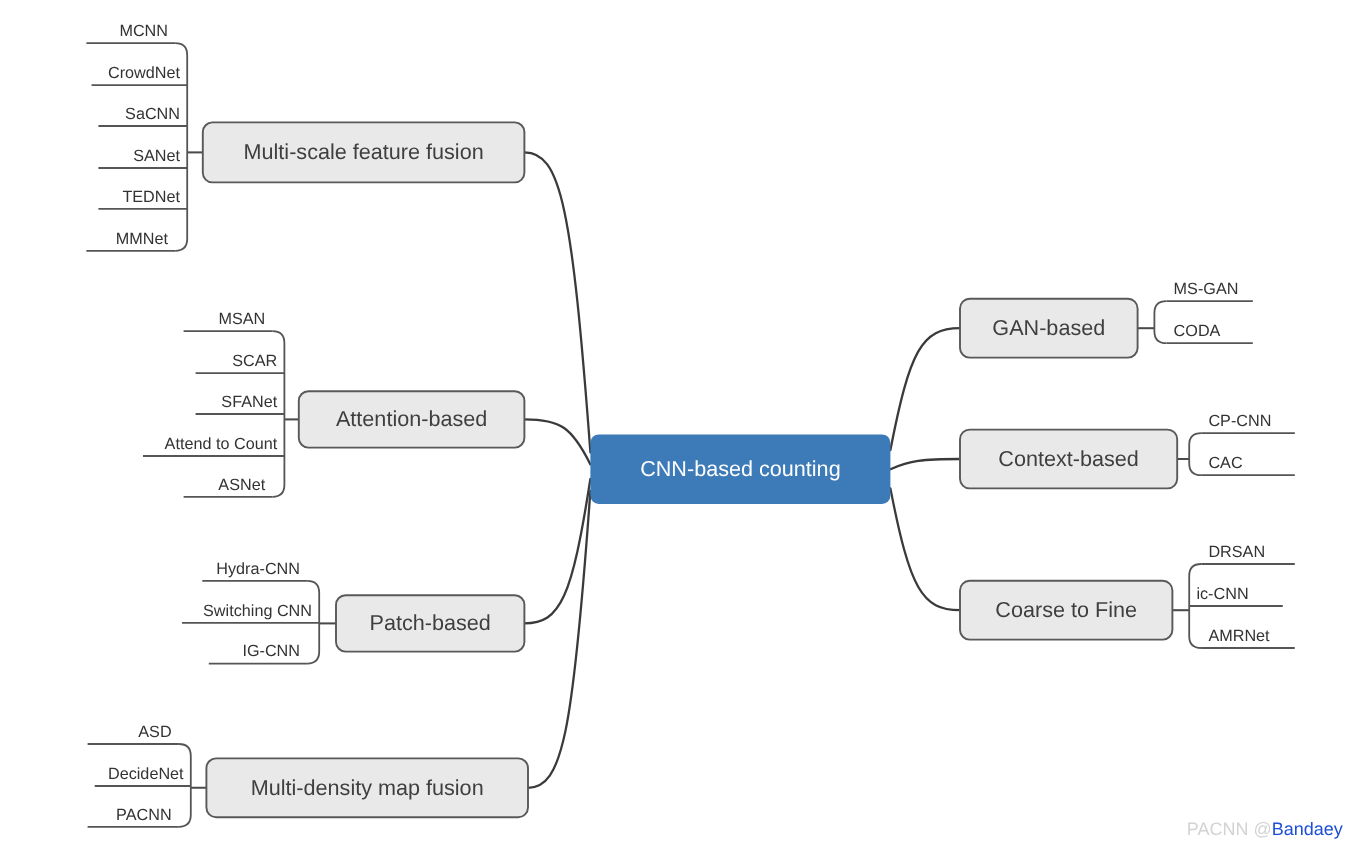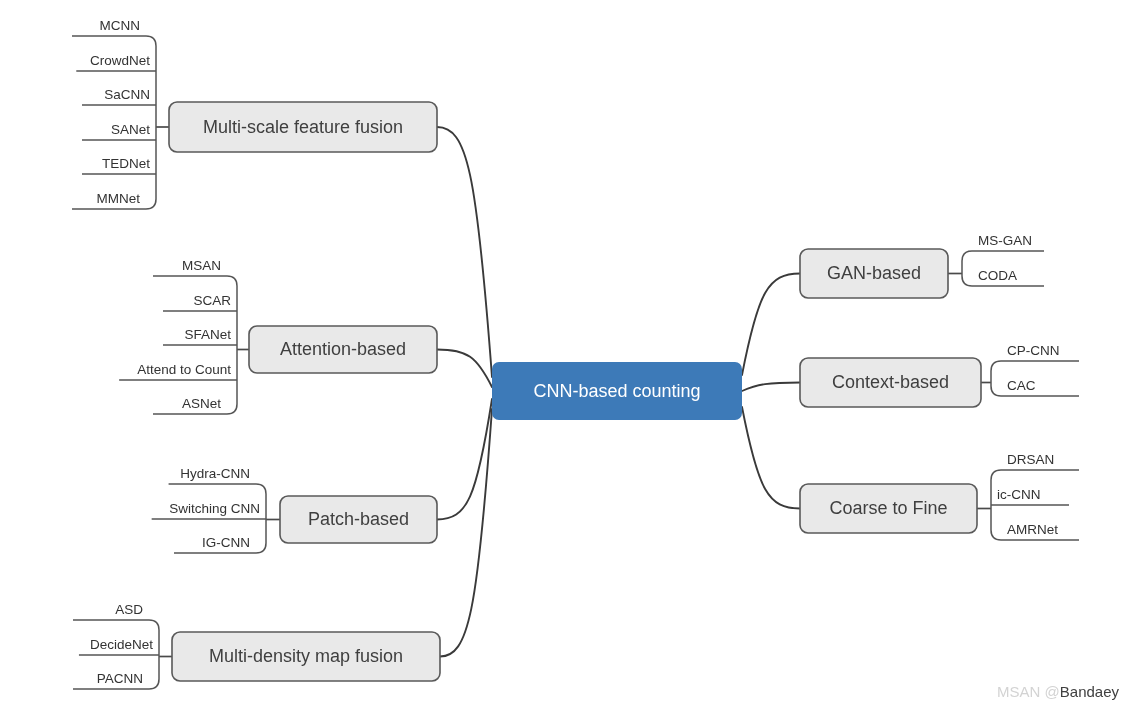--- a/index.html
+++ b/index.html
@@ -78,21 +78,21 @@
     right: 14px;
     bottom: 8px;
     font-family: "Liberation Sans", sans-serif;
     font-size: 15px;
     color: #d3d3d3;
     white-space: nowrap;
     user-select: none;
   }
   .watermark .wm-user {
     position: relative;
-    color: #404040;
+    color: #1d4ed8;
   }
 </style>
 </head>
 <body>
 
 <svg id="mindmap" viewBox="0 0 1133 708">
     <g>
       <path d="M 437 127 C 467.25 127, 476.6 172, 492 377" class="connector"></path>
       <path d="M 437 349.5 C 467.25 349.5, 476.6 356.25, 492 387" class="connector"></path>
       <path d="M 437 519.5 C 467.25 519.5, 476.6 497.81, 492 399" class="connector"></path>
@@ -179,14 +179,14 @@
       <rect x="800" y="358" width="181" height="49" rx="8" ry="8" class="branch-box"></rect>
       <text x="890.5" y="383.5" class="branch-label">Context-based</text>
       <rect x="800" y="484" width="177" height="49" rx="8" ry="8" class="branch-box"></rect>
       <text x="888.5" y="509.5" class="branch-label">Coarse to Fine</text>
       <rect x="492" y="362" width="250" height="58" rx="7" ry="7" fill="#3d7ab8" class="root-box"></rect>
       <text x="617" y="392" fill="#ffffff" class="root-label">CNN-based counting</text>
     </g>
   </svg>
 
 <div class="watermark">
-  <span>MSAN @</span><span class="wm-user">Bandaey</span>
+  <span>PACNN @</span><span class="wm-user">Bandaey</span>
 </div>
 
 </body></html>

